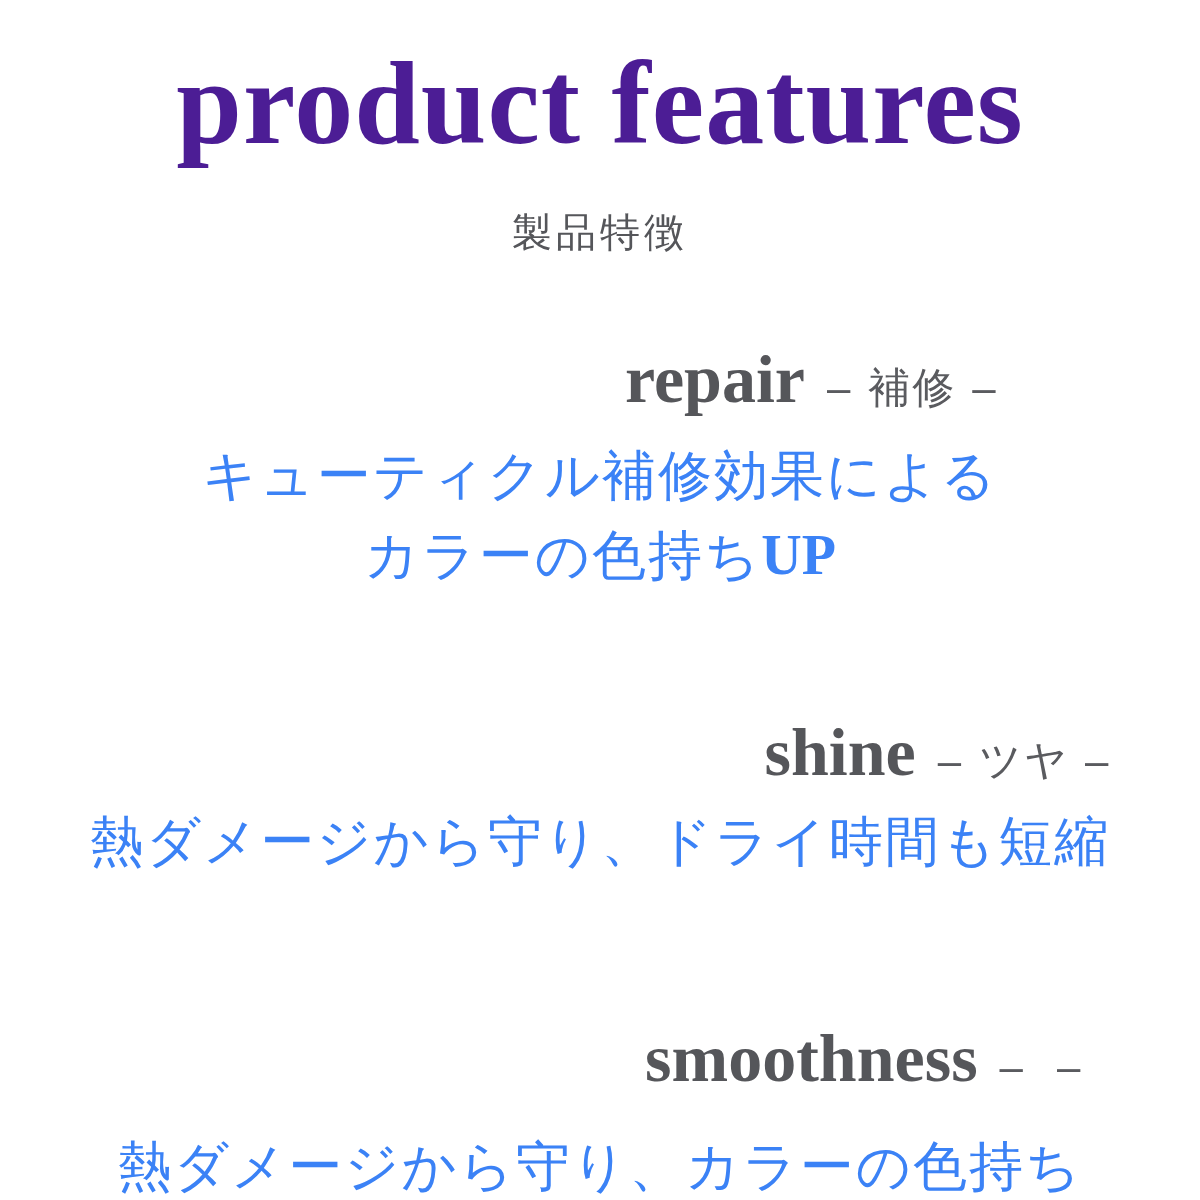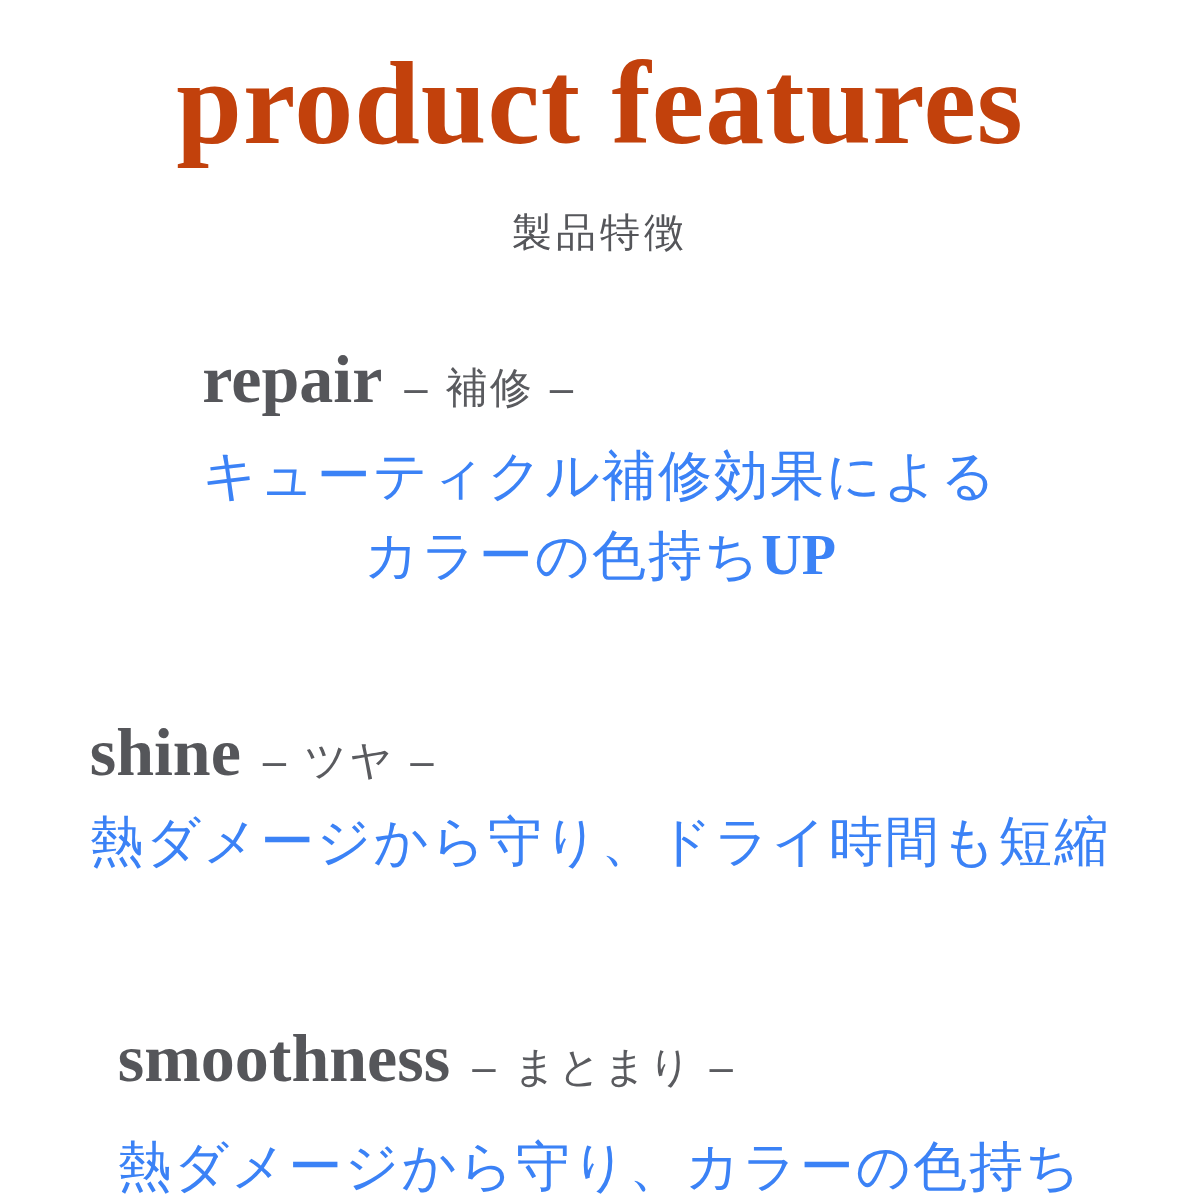--- a/index.html
+++ b/index.html
@@ -18,32 +18,32 @@
     padding-top: 42px;
     color: #55565a;
     text-align: center;
   }
   .title-en {
     font-family: "Liberation Serif", serif;
     font-weight: 700;
     font-size: 118px;
     line-height: 1.05;
     letter-spacing: 1px;
-    color: #c2410c;
+    color: #4c1d95;
   }
   .title-ja {
     margin-top: 42px;
     font-family: "Liberation Sans", sans-serif;
     font-weight: 500;
     font-size: 40px;
     line-height: 1.2;
     letter-spacing: 4px;
     color: #55565a;
   }
-  .section { display: flex; flex-direction: column; align-items: flex-start; }
+  .section { display: flex; flex-direction: column; align-items: flex-end; }
   .section-head {
     display: flex;
     align-items: baseline;
     justify-content: center;
   }
   .section-name {
     font-family: "Liberation Serif", serif;
     font-weight: 700;
     font-size: 68px;
     line-height: 1.1;
@@ -122,21 +122,20 @@
     <div class="section-body">
       <div>熱ダメージから守り、ドライ時間も短縮</div>
     </div>
   </div>
 
   <div class="section sec-smoothness">
     <div class="section-head">
       <span class="section-name">smoothness</span>
       <span class="section-sub">
         <span class="dash left">–</span>
-        <span>まとまり</span>
         <span class="dash right">–</span>
       </span>
     </div>
     <div class="section-body">
       <div>熱ダメージから守り、カラーの色持ち</div>
     </div>
   </div>
 
 </div>
 

